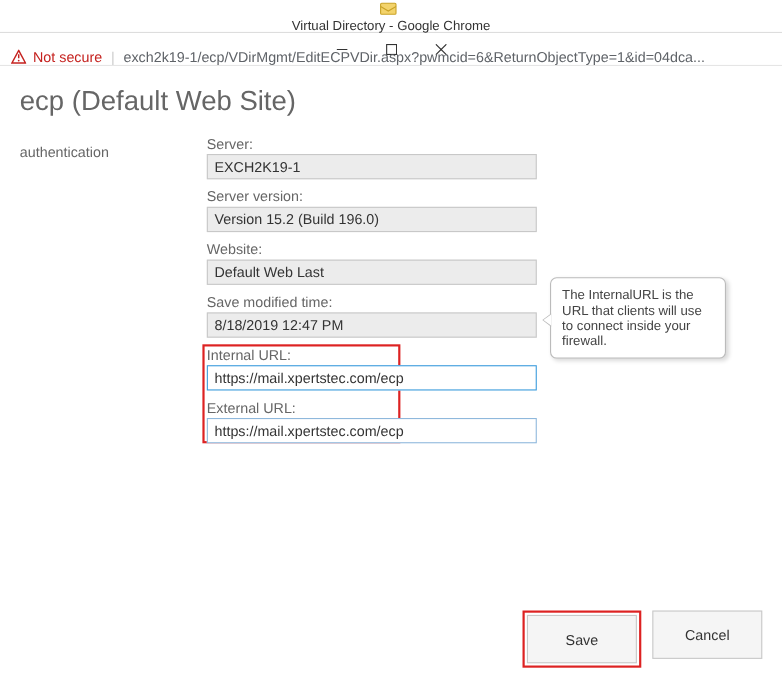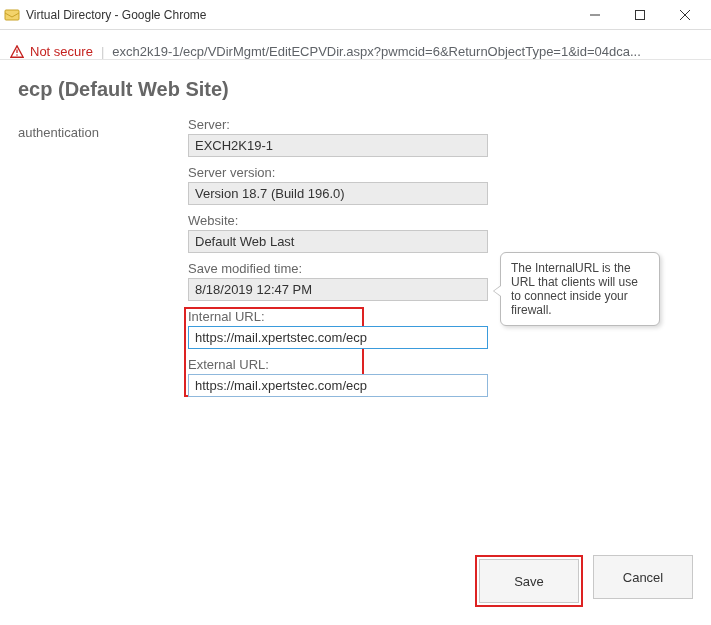--- a/index.html
+++ b/index.html
@@ -13,20 +13,21 @@
       overflow: hidden;
       position: relative;
     }
     .titlebar {
       height: 30px;
       background: #fff;
       border-bottom: 1px solid #ddd;
       display: flex;
       align-items: center;
       padding: 0 4px;
+      flex-direction: column;
     }
     .titlebar-icon {
       width: 16px; height: 16px;
       margin-right: 6px;
       display: inline-flex; align-items: center; justify-content: center;
     }
     .titlebar-title { flex: 1; color: #333; font-size: 12px; }
     .window-controls { display: flex; }
     .win-btn {
       width: 45px; height: 30px;
@@ -37,22 +38,22 @@
     .addressbar {
       height: 30px;
       display: flex; align-items: flex-end;
       padding: 0 10px;
       gap: 8px;
       border-bottom: 1px solid #e5e5e5;
     }
     .notsecure { color: #c5221f; font-size: 13px; display: flex; align-items: center; gap: 6px; }
     .url { color: #5f6368; font-size: 13px; white-space: nowrap; overflow: hidden; text-overflow: ellipsis; flex:1; }
     .page-title {
-      font-size: 20px;
-      font-weight: 700;
+      font-size: 25px;
+      font-weight: 400;
       color: #666;
       padding: 18px 0 10px 18px;
     }
     .content {
       display: flex;
       padding: 0 18px;
       position: relative;
     }
     .sidebar { width: 170px; padding-top: 10px; }
     .side-item {
@@ -200,21 +201,21 @@
     </div>
   </div>
 
   <div class="form-area" style="position:relative;">
     <div class="field">
       <div class="field-label">Server:</div>
       <div class="field-value-ro">EXCH2K19-1</div>
     </div>
     <div class="field">
       <div class="field-label">Server version:</div>
-      <div class="field-value-ro">Version 18.7 (Build 196.0)</div>
+      <div class="field-value-ro">Version 15.2 (Build 196.0)</div>
     </div>
     <div class="field">
       <div class="field-label">Website:</div>
       <div class="field-value-ro">Default Web Last</div>
     </div>
     <div class="field">
       <div class="field-label">Save modified time:</div>
       <div class="field-value-ro">8/18/2019 12:47 PM</div>
     </div>
 

